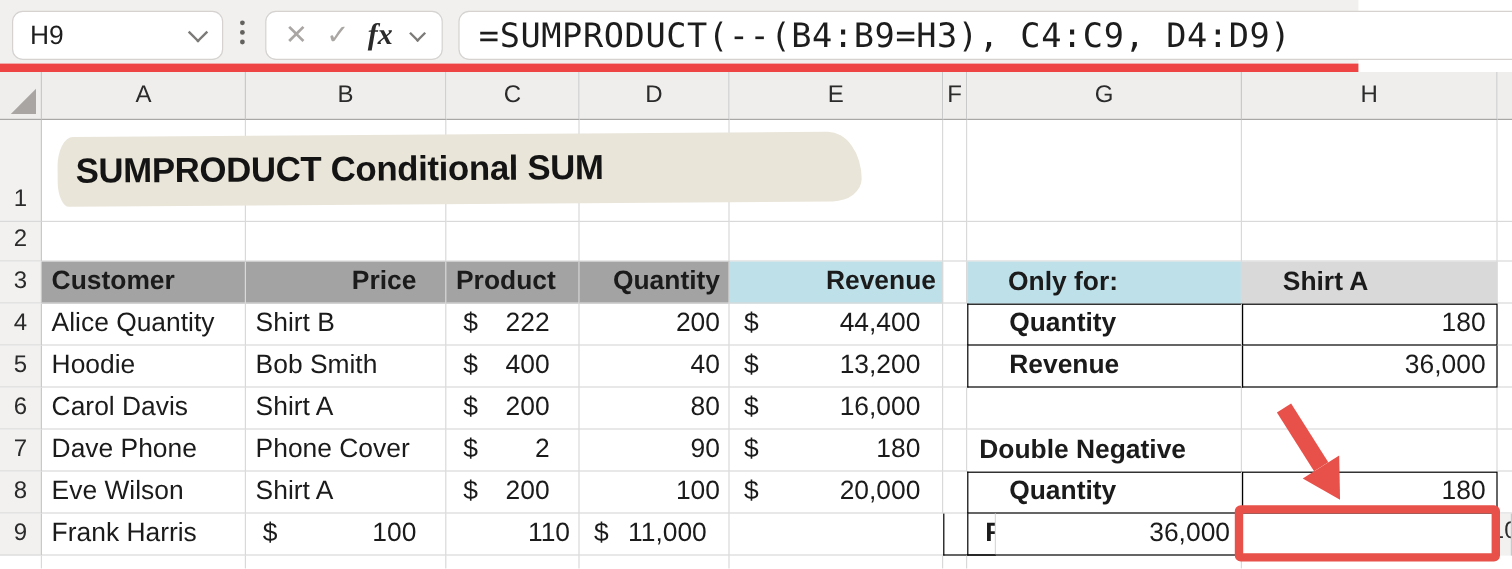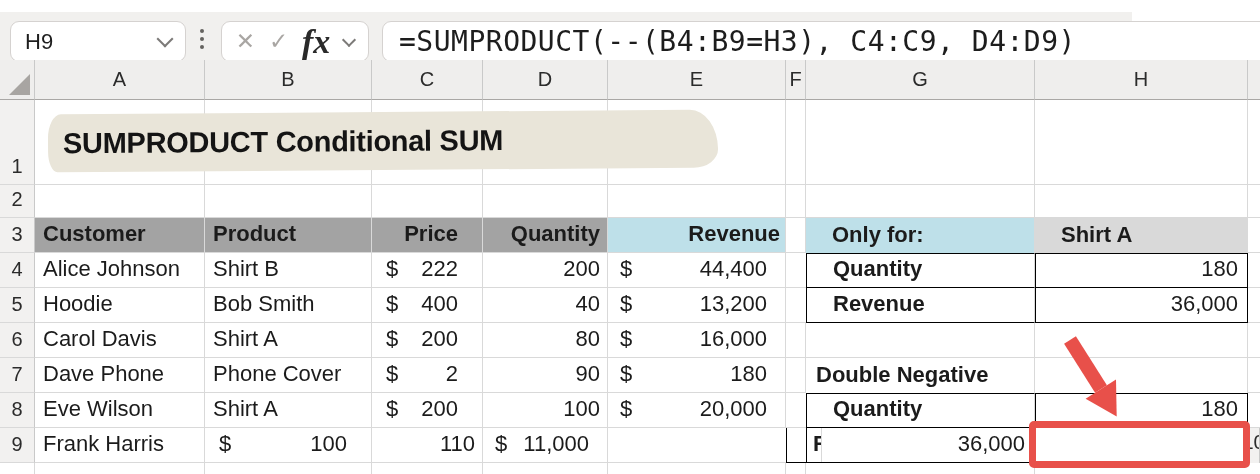--- a/index.html
+++ b/index.html
@@ -1,35 +1,35 @@
 <!DOCTYPE html>
 <html><head>
 <meta charset="utf-8">
 <style>
   html,body{margin:0;padding:0;}
   .stage{position:relative;width:1260px;height:474px;overflow:hidden;background:#fff;
          font-family:"Liberation Sans",sans-serif;}
 
   
-  .toolbar{position:absolute;left:0;top:12px;width:1132px;height:60px;background:#F1F0EE;
+  .toolbar{position:absolute;left:0;top:0;width:1132px;height:60px;background:#F1F0EE;
            border-bottom:7px solid #ef4444;box-sizing:border-box;}
   .namebox{position:absolute;left:10px;top:9px;width:176px;height:41px;background:#fff;
            border:1px solid #D5D2D0;border-radius:9px;display:flex;align-items:center;
            justify-content:space-between;padding:0 14px;box-sizing:border-box;
            font-size:22px;color:#1e1e1e;}
   .chev{width:10px;height:10px;border-right:2px solid #7c7a78;border-bottom:2px solid #7c7a78;
         transform:rotate(45deg);margin-top:-5px;}
   .dots{position:absolute;left:200px;top:17px;display:flex;flex-direction:column;gap:4px;}
   .dots i{width:4px;height:4px;border-radius:50%;background:#64625f;}
   .fxgroup{position:absolute;left:221px;top:9px;width:148px;height:41px;background:#fff;
            border:1px solid #D5D2D0;border-radius:9px;display:flex;align-items:center;
            justify-content:space-evenly;box-sizing:border-box;}
   .icx{font-size:23px;color:#A9A6A3;line-height:1;}
   .fx{font-family:"Liberation Serif",serif;font-style:italic;font-weight:700;
-      font-size:34px;color:#2a2a2a;line-height:1;}
+      font-size:25px;color:#2a2a2a;line-height:1;}
   .chev.sm{width:8px;height:8px;margin-top:-3px;}
   .fbar{position:absolute;left:382px;top:9px;width:890px;height:41px;background:#fff;
         border:1px solid #D5D2D0;border-radius:9px;display:flex;align-items:center;
         padding-left:16px;box-sizing:border-box;font-family:"DejaVu Sans Mono",monospace;
         font-size:28px;letter-spacing:.5px;color:#1d1d1d;white-space:pre;overflow:hidden;}
 
   
   .sheet{position:absolute;left:0;top:60px;width:1260px;height:414px;display:grid;
          grid-template-columns:35px 170px 167px 111px 125px 178px 20px 229px 213px 12px;
          grid-template-rows:40px 85px 33px 35px 35px 35px 35px 35px 35px 35px 11px;
@@ -45,21 +45,21 @@
       display:flex;align-items:flex-end;justify-content:center;padding-bottom:6px;
       font-size:20px;color:#2b2b2b;box-sizing:border-box;}
   .rh.stub{align-items:flex-start;padding-top:3px;padding-bottom:0;overflow:hidden;border-bottom:none;}
   .c{display:flex;align-items:flex-end;padding:0 8px 5px 8px;border-right:1px solid #D9D9D9;
      border-bottom:1px solid #D9D9D9;font-size:22px;color:#1b1b1b;white-space:nowrap;
      overflow:hidden;box-sizing:border-box;}
   .b{font-weight:700;}
   .pink{background:#a3a3a3;} .blue{background:#BEE0E9;} .gray{background:#D9D9D9;}
   .ar{justify-content:flex-end;}
   .acct{justify-content:space-between;}
-  .pl26{padding-left:26px;} .pl10{padding-left:10px;} .pl14{padding-left:14px;} .pl12{padding-left:12px;}
+  .pl26{padding-left:34px;} .pl10{padding-left:10px;} .pl14{padding-left:14px;} .pl12{padding-left:12px;}
   .pr24{padding-right:24px;} .pr18{padding-right:18px;} .pr5{padding-right:5px;} .pr9{padding-right:9px;} .pr7{padding-right:7px;}
   .kT{border-top:1px solid #000;} .kL{border-left:1px solid #000;}
   .kB{border-bottom:1px solid #000;} .kR{border-right:1px solid #000;}
   .nr{border-right:none;} .nb{border-bottom:none;}
 
   
   .hl{position:absolute;left:48px;top:112px;width:670px;height:58px;background:#E9E5D9;
       border-radius:14px 30px 26px 10px / 26px 42px 20px 22px;transform:rotate(-.4deg);
       display:flex;align-items:center;padding-left:15px;box-sizing:border-box;}
   .hl-title{font-size:29px;font-weight:700;letter-spacing:-.3px;color:#141414;white-space:nowrap;}
@@ -128,31 +128,31 @@
     <div class="c"></div>
     <div class="c"></div>
     <div class="c"></div>
     <div class="c"></div>
     <div class="c"></div>
     <div class="c"></div>
     <div class="c nr"></div>
 
     <div class="rh">3</div>
     <div class="c b pink">Customer</div>
+    <div class="c b pink ar pr24">Price</div>
     <div class="c b pink">Product</div>
-    <div class="c b pink ar pr24">Price</div>
     <div class="c b pink ar pr7">Quantity</div>
     <div class="c b blue ar pr5">Revenue</div>
     <div class="c"></div>
     <div class="c b blue pl26 nb">Only for:</div>
     <div class="c b gray pl26 nb">Shirt A</div>
     <div class="c nr"></div>
 
     <div class="rh">4</div>
-    <div class="c">Alice Johnson</div>
+    <div class="c">Alice Quantity</div>
     <div class="c">Shirt B</div>
     <div class="c acct pl14 pr24">
         <span>$</span>
         <span>222</span>
       </div>
     <div class="c ar pr7">200</div>
     <div class="c acct pl12 pr18">
         <span>$</span>
         <span>44,400</span>
       </div>

